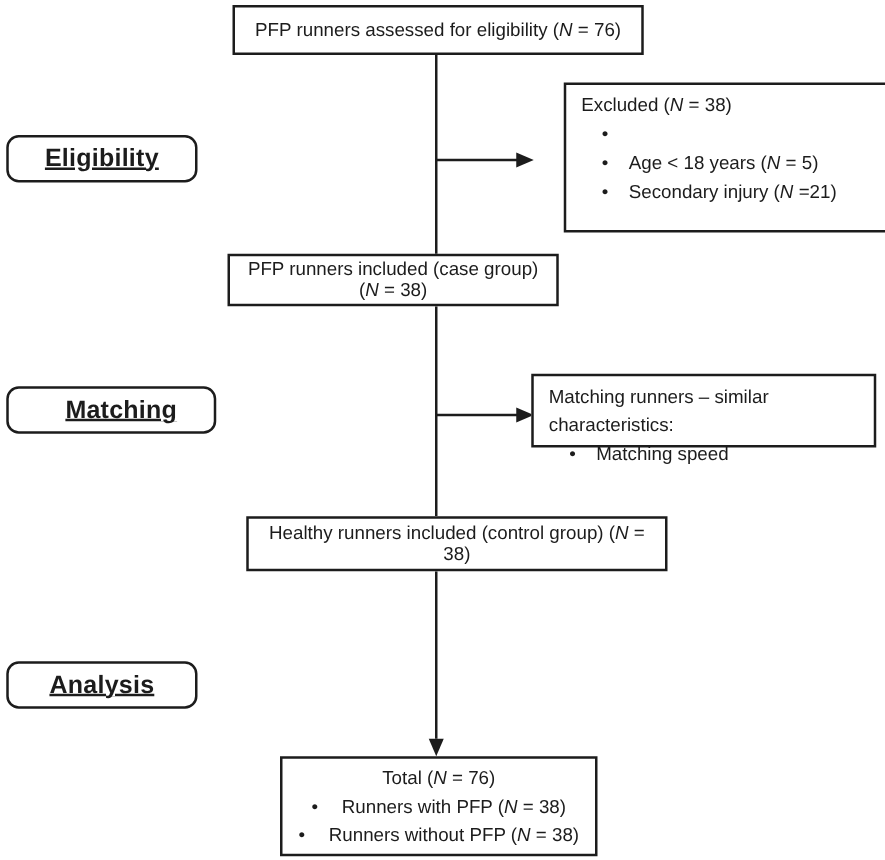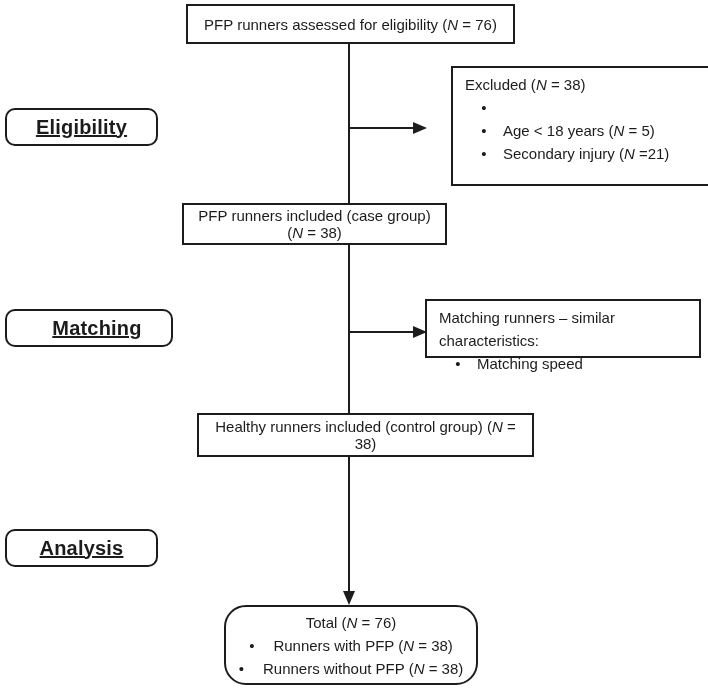--- a/index.html
+++ b/index.html
@@ -138,21 +138,21 @@
     <div class="bullet-row">
       <span class="dot"></span>
       <span class="bullet-text">Matching speed</span>
     </div>
   </div>
 
   <div class="box center" style="left:180px; top:413px; width:337px; height:44px;margin-left:17px;">
     <span>Healthy runners included (control group) (<i>N</i> = 38)</span>
   </div>
 
-  <div class="box center-col" style="left:224px; top:605px; width:254px; height:80px;border-radius:22px;">
+  <div class="box center-col" style="left:224px; top:605px; width:254px; height:80px;">
     <div class="line">Total (<i>N</i> = 76)</div>
     <div class="line">
       <span class="dot-inline"></span><span>Runners with PFP (<i>N</i> = 38)</span>
     </div>
     <div class="line">
       <span class="dot-inline"></span><span>Runners without PFP (<i>N</i> = 38)</span>
     </div>
   </div>
 
 </div>

